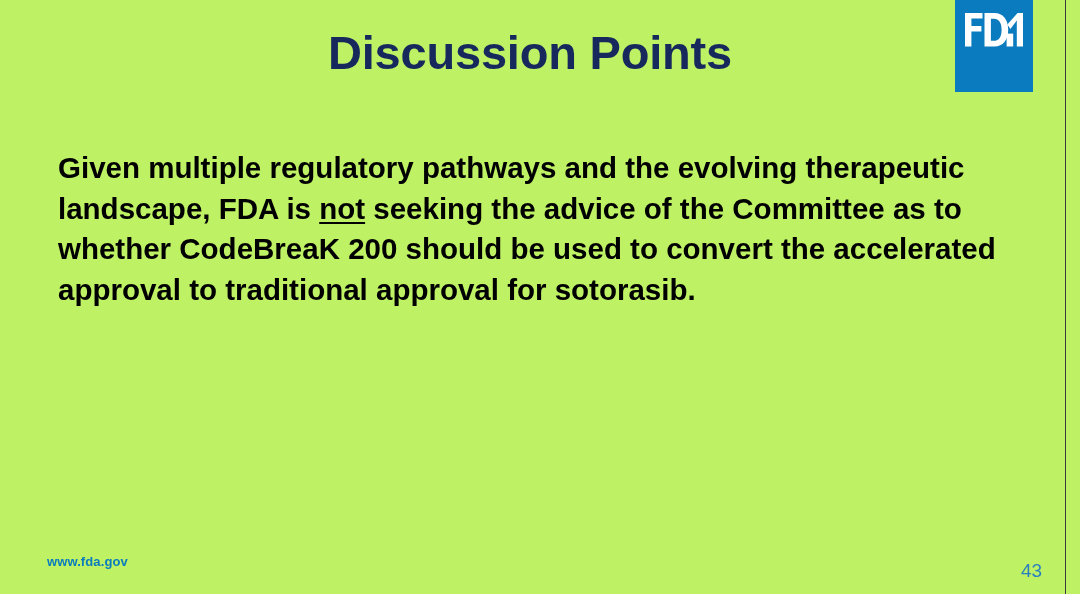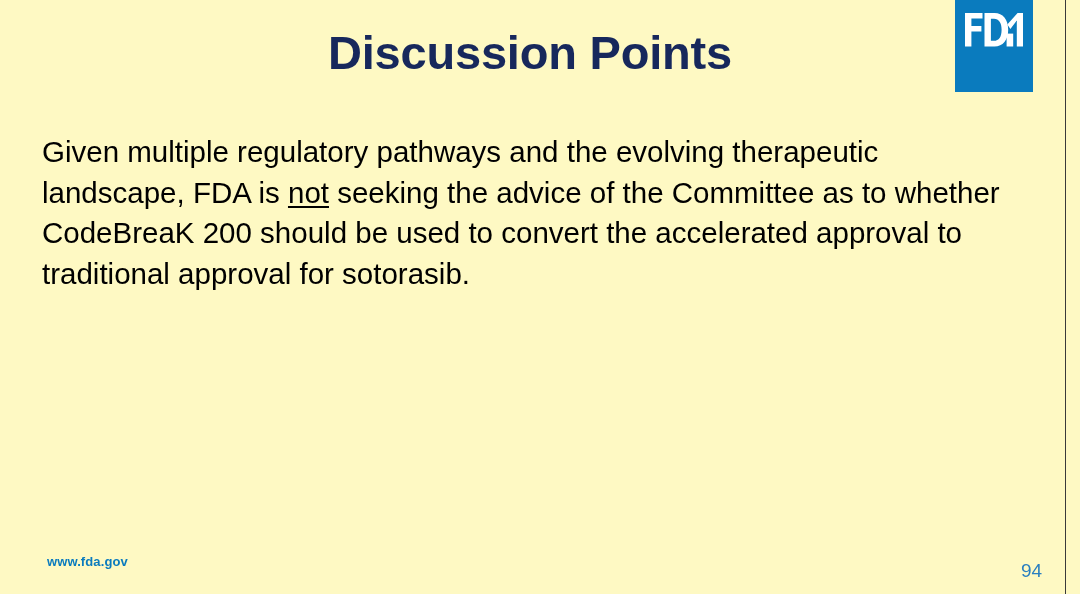--- a/index.html
+++ b/index.html
@@ -7,21 +7,21 @@
     padding: 0;
     background: #ffffff;
   }
   body {
     font-family: "Liberation Sans", sans-serif;
   }
   .slide {
     position: relative;
     width: 1080px;
     height: 594px;
-    background: #fef9c3;
+    background: #bef264;
     overflow: hidden;
     box-sizing: border-box;
   }
   
   .right-rule {
     position: absolute;
     top: 0;
     left: 1065px;
     width: 1px;
     height: 594px;
@@ -59,22 +59,23 @@
   .body-block {
     position: absolute;
     left: 42px;
     top: 132px;
     width: 985px;
   }
   .para {
     font-size: 29.5px;
     line-height: 40.5px;
     color: #000000;
-    margin: 0;
+    margin: 16px;
     white-space: pre-wrap;
+    font-weight: bold;
   }
   .para-gap {
     height: 70px;
   }
   .underline {
     text-decoration: underline;
     text-underline-offset: 3px;
   }
   .footer-url {
     position: absolute;
@@ -113,15 +114,15 @@
 
   <div class="slide-title">Discussion Points</div>
 
   <div class="body-block">
     <p class="para"><span>Given multiple regulatory pathways and the evolving therapeutic landscape, FDA is </span><span class="underline">not</span><span> seeking the advice of the Committee as to whether CodeBreaK 200 should be used to convert the accelerated approval to traditional approval for sotorasib.</span></p>
     <div class="para-gap"></div>
   </div>
 
   <div class="footer-url">www.fda.gov</div>
 
-  <div class="page-number">94</div>
+  <div class="page-number">43</div>
 
 </div>
 
 </body></html>

